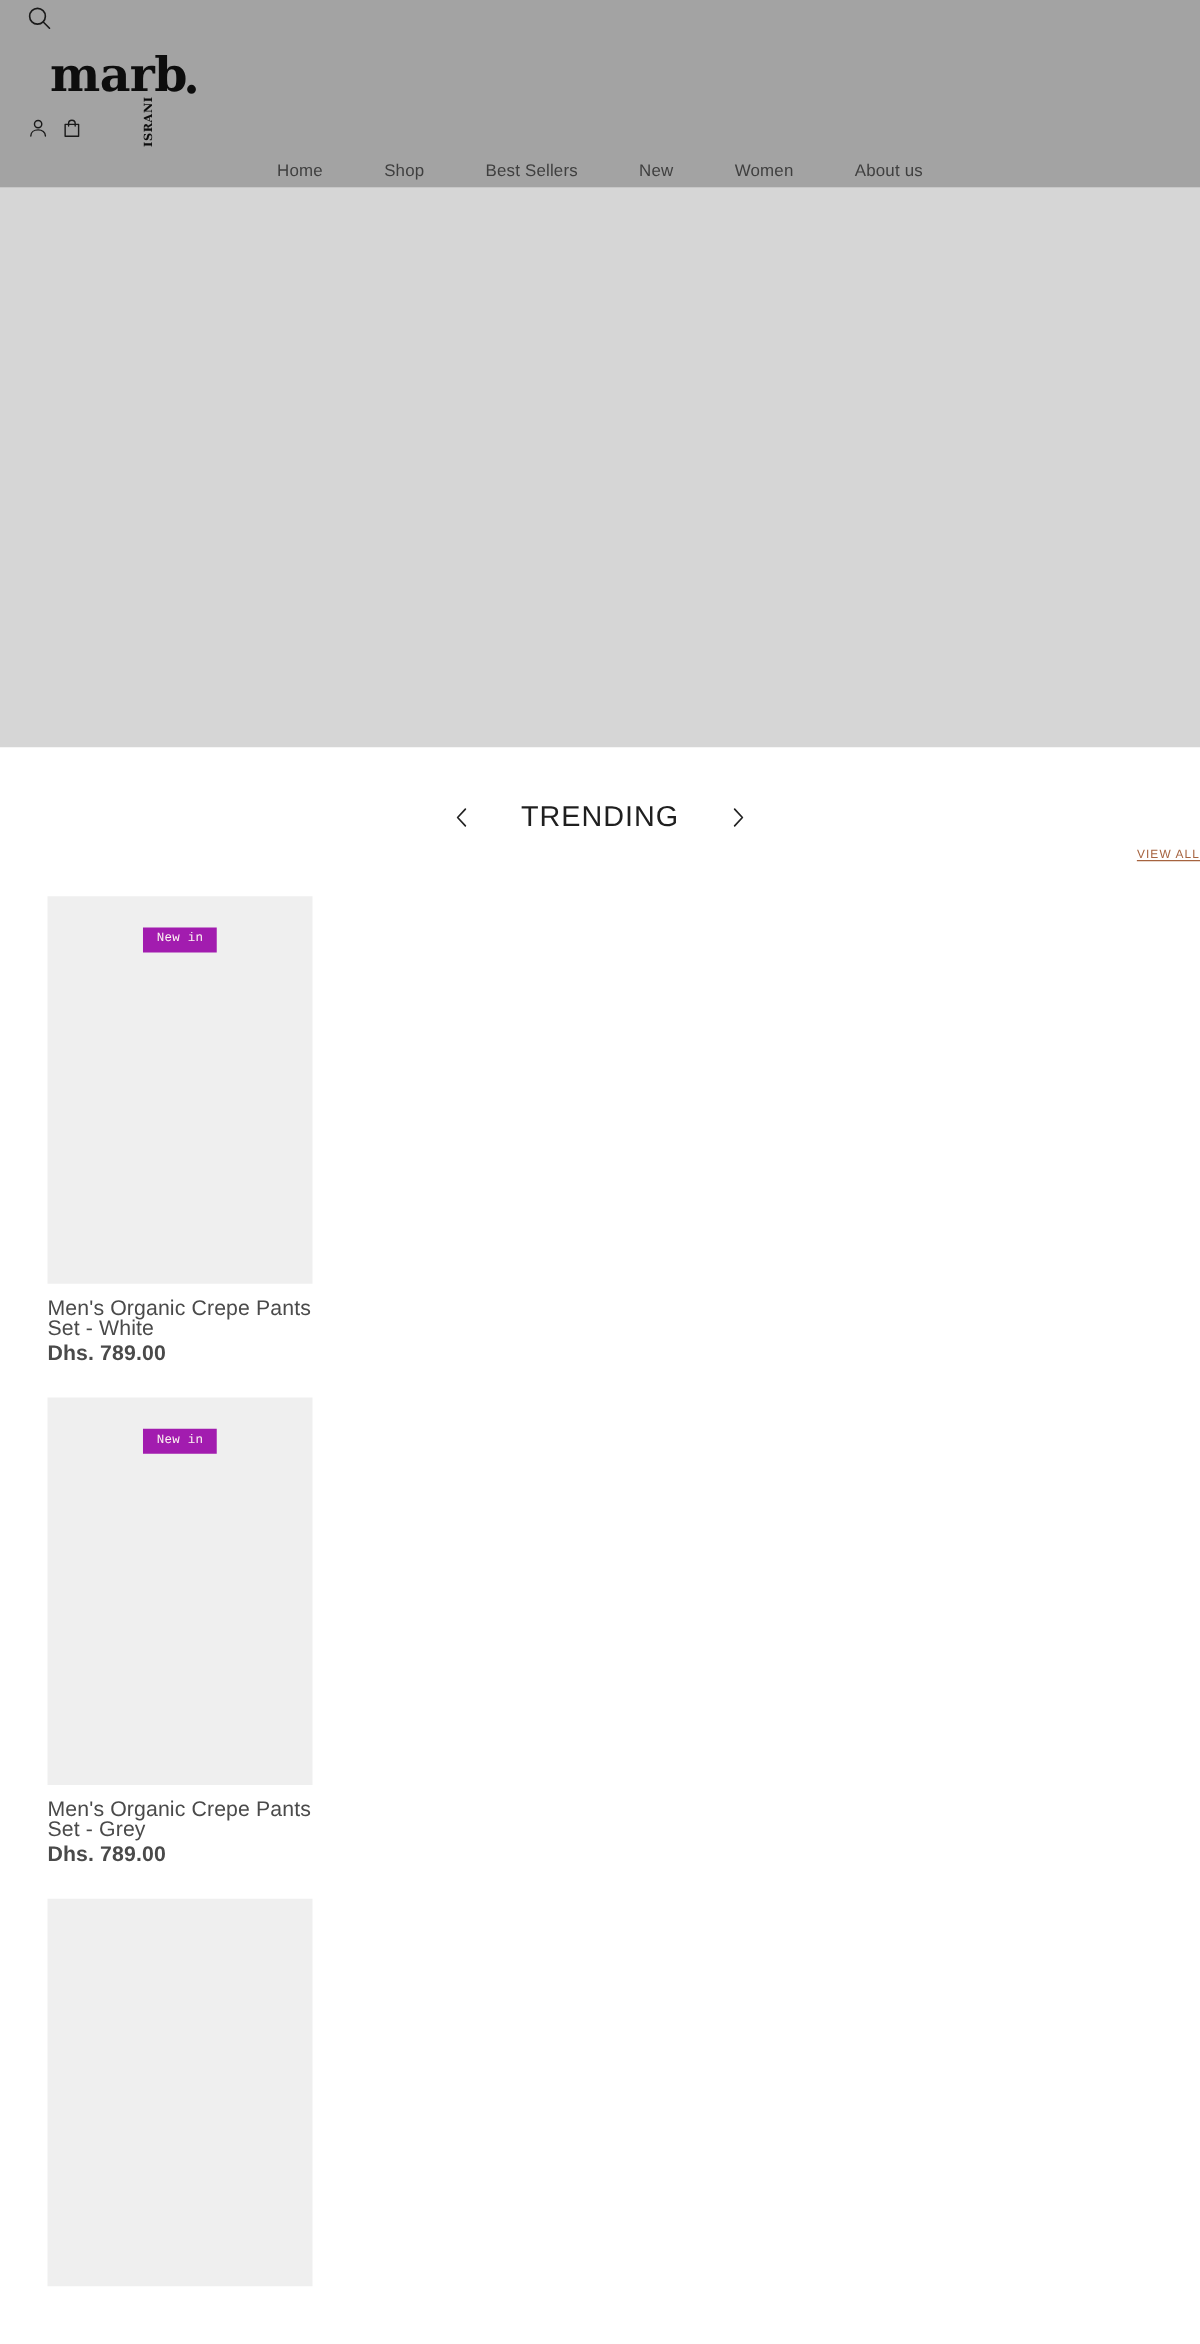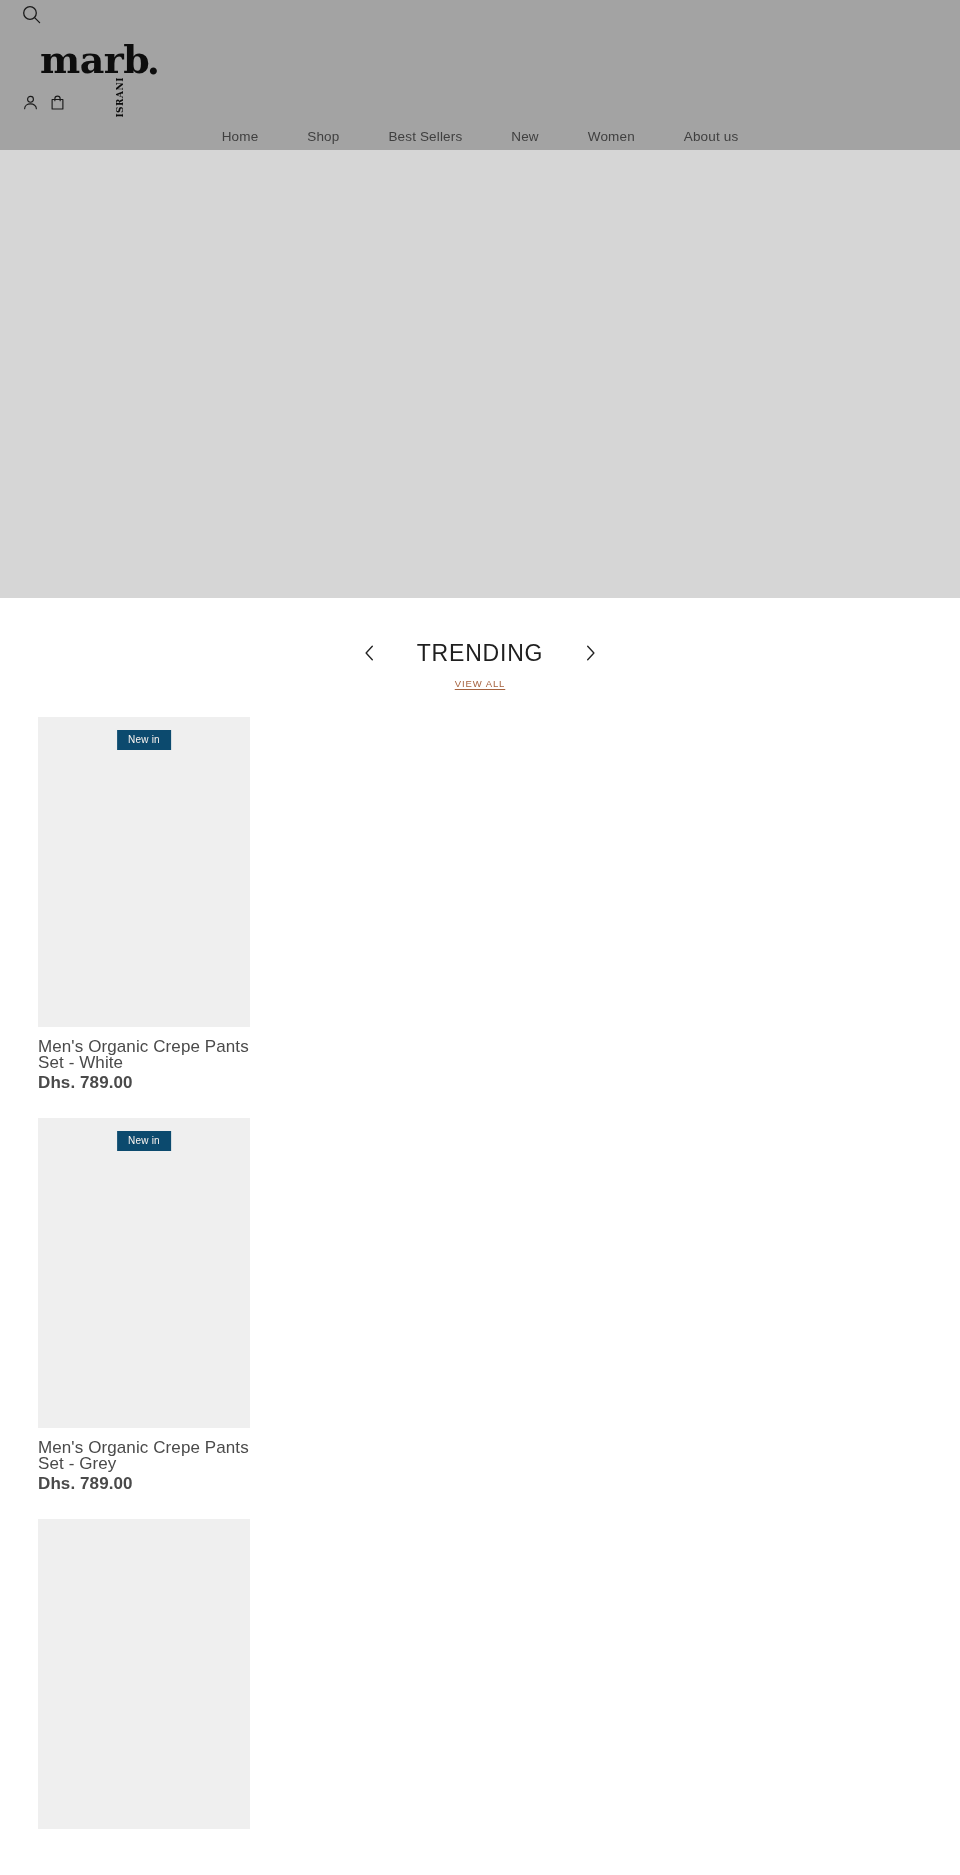--- a/index.html
+++ b/index.html
@@ -111,21 +111,21 @@
     background: #d6d6d6;
   }
 
   
   .trending-section {
     padding-top: 42px;
     background: #fff;
   }
   .trending-head {
     display: flex;
-    align-items: flex-start;
+    align-items: flex-end;
     justify-content: center;
     gap: 34px;
   }
   .arrow-btn {
     background: none;
     border: 0;
     cursor: pointer;
     width: 26px;
     height: 26px;
     display: flex;
@@ -134,21 +134,21 @@
     color: #222;
   }
   .trending-title {
     font-size: 23px;
     letter-spacing: 0.8px;
     color: #1f1f1f;
     font-weight: 400;
     font-family: "Liberation Sans", sans-serif;
   }
   .view-all-wrap {
-    text-align: center;
+    text-align: right;
     margin-top: 6px;
   }
   .view-all {
     font-size: 9.5px;
     letter-spacing: 0.9px;
     color: #a6633f;
     text-decoration: underline;
     text-underline-offset: 2px;
     cursor: pointer;
   }
@@ -162,29 +162,29 @@
     margin-bottom: 27px;
   }
   .product-media {
     position: relative;
     width: 212px;
     height: 310px;
     background: #efefef;
   }
   .badge {
     position: absolute;
-    top: 13px;
+    top: 25px;
     left: 50%;
     transform: translateX(-50%);
-    background: #0c4a6e;
+    background: #a21caf;
     color: #fdf6f2;
     font-size: 10px;
     letter-spacing: 0.2px;
     padding: 4px 11px 5px;
-    font-family: Liberation Sans, sans-serif;
+    font-family: Liberation Mono, monospace;
     white-space: nowrap;
   }
   .product-title {
     margin-top: 12px;
     font-size: 17px;
     color: #4a4a4a;
     letter-spacing: 0.1px;
     line-height: 16px;
   }
   .product-price {

